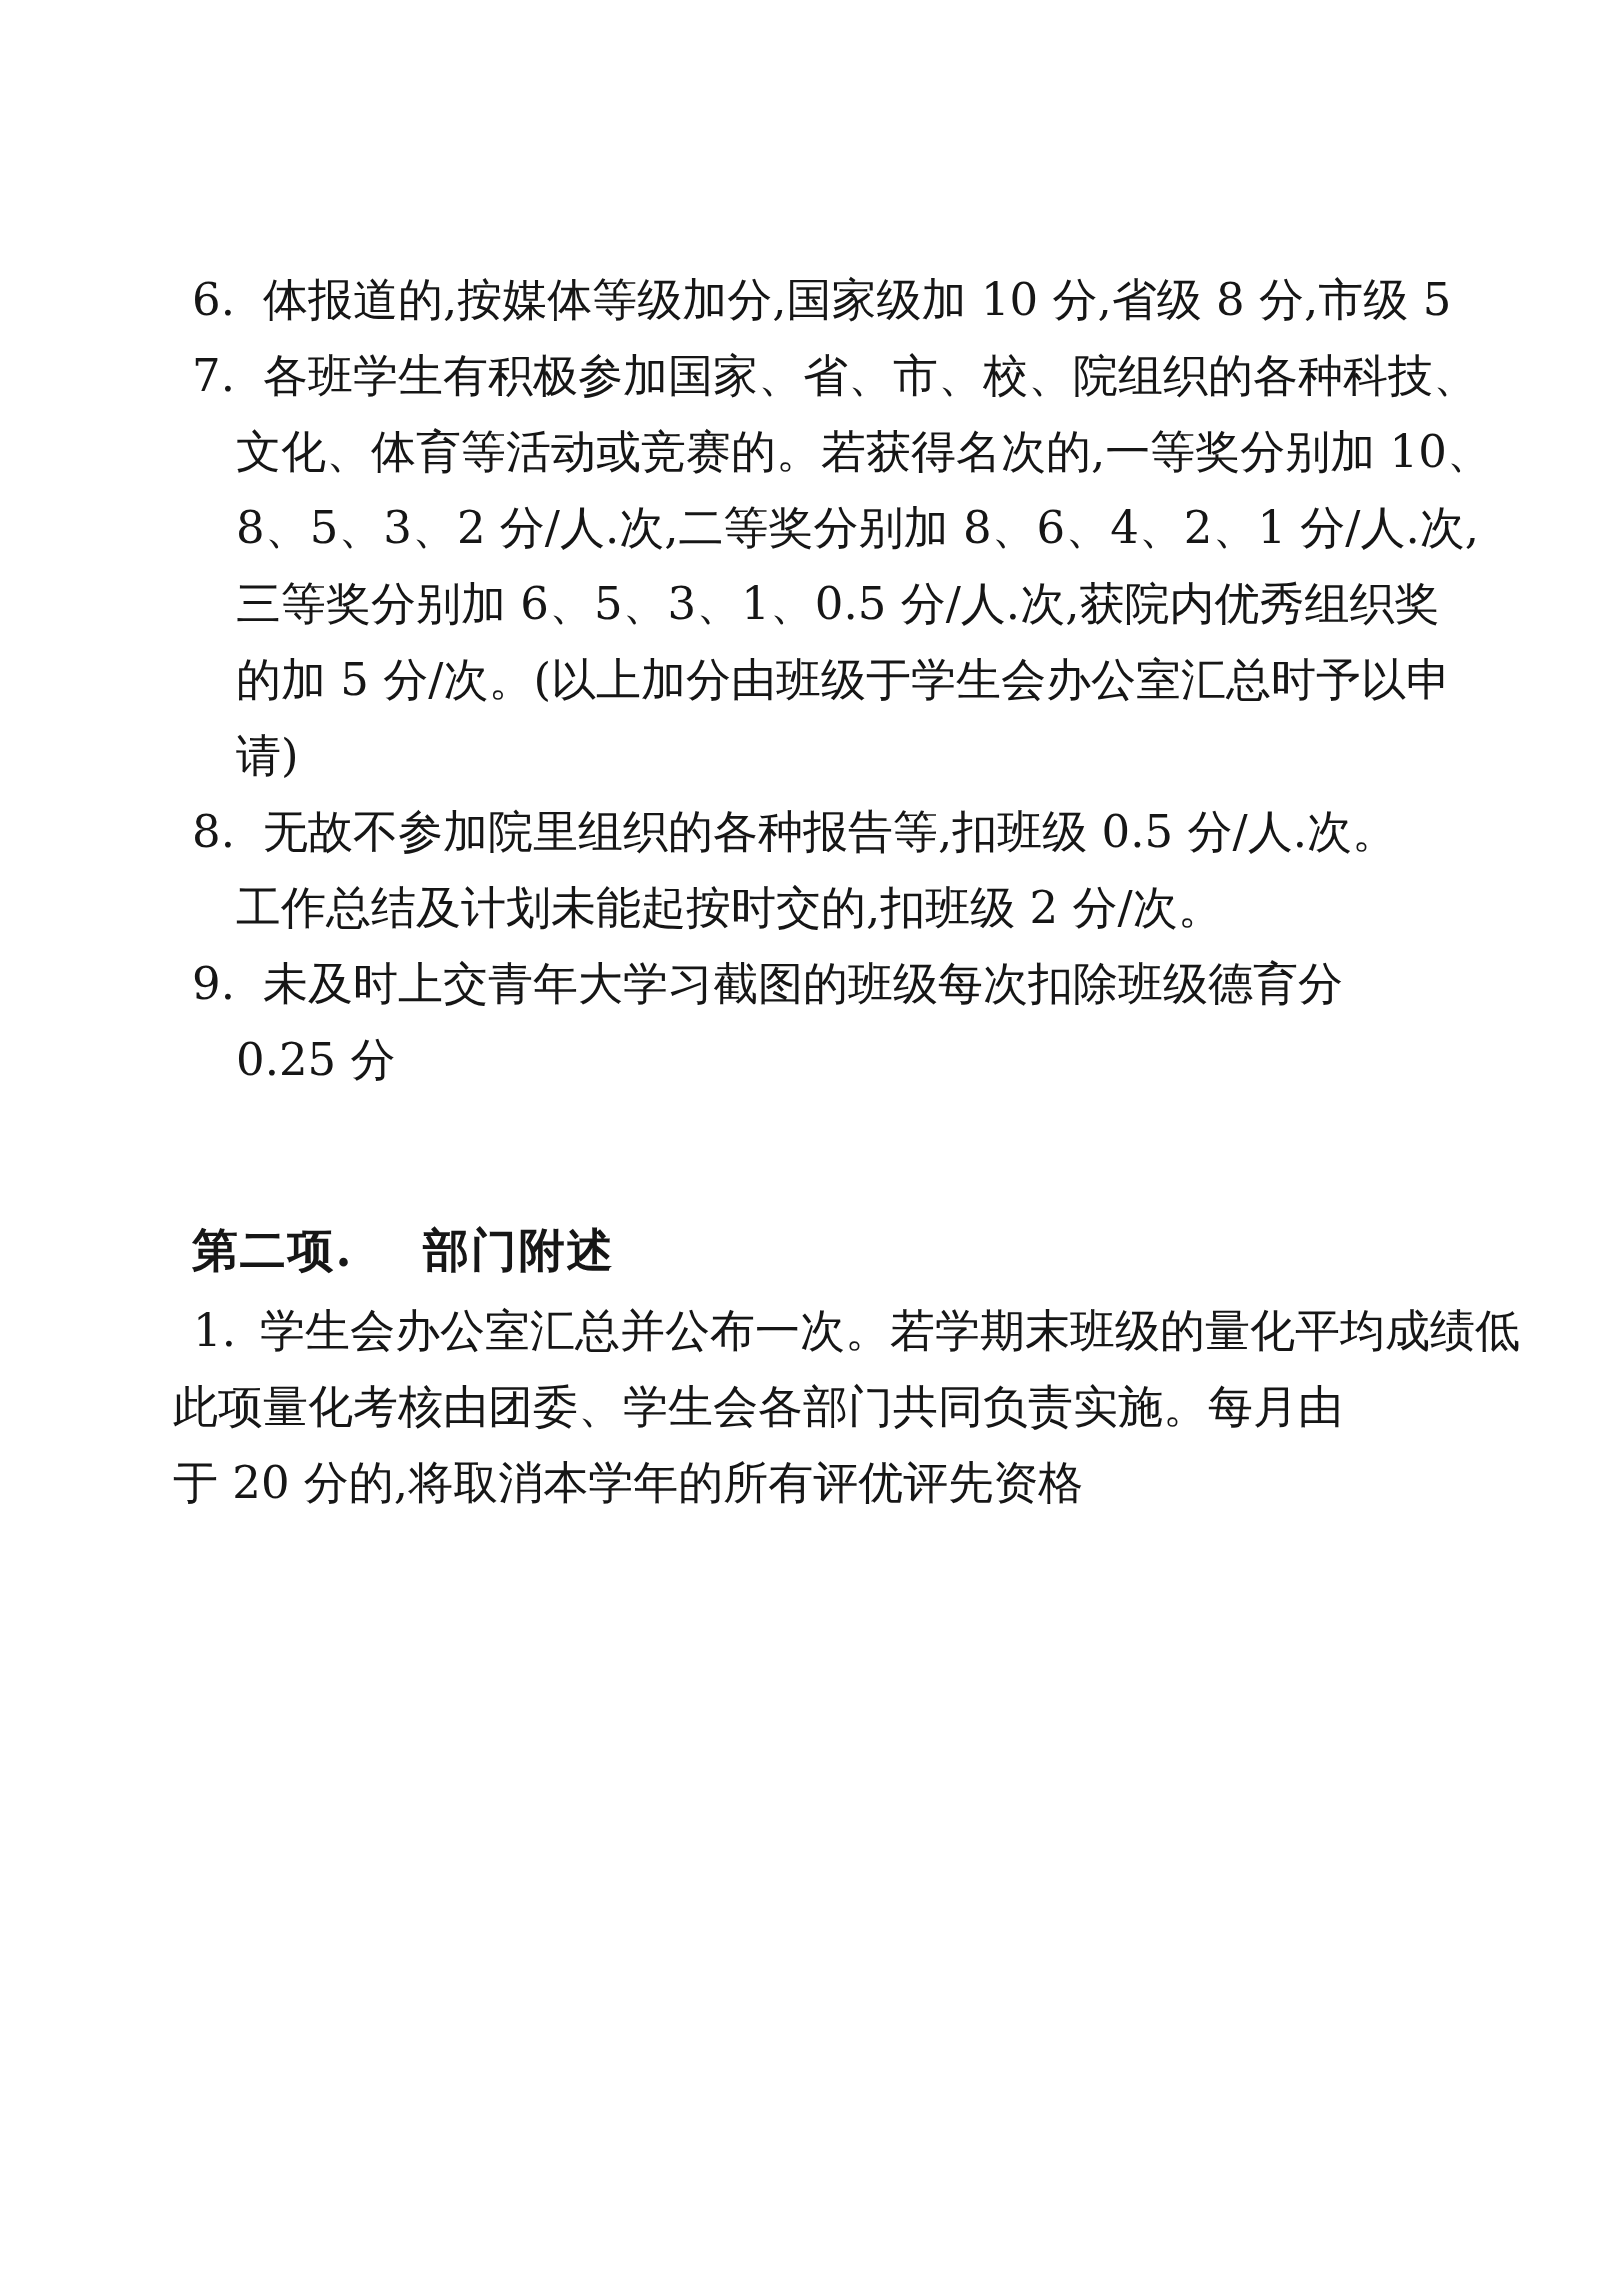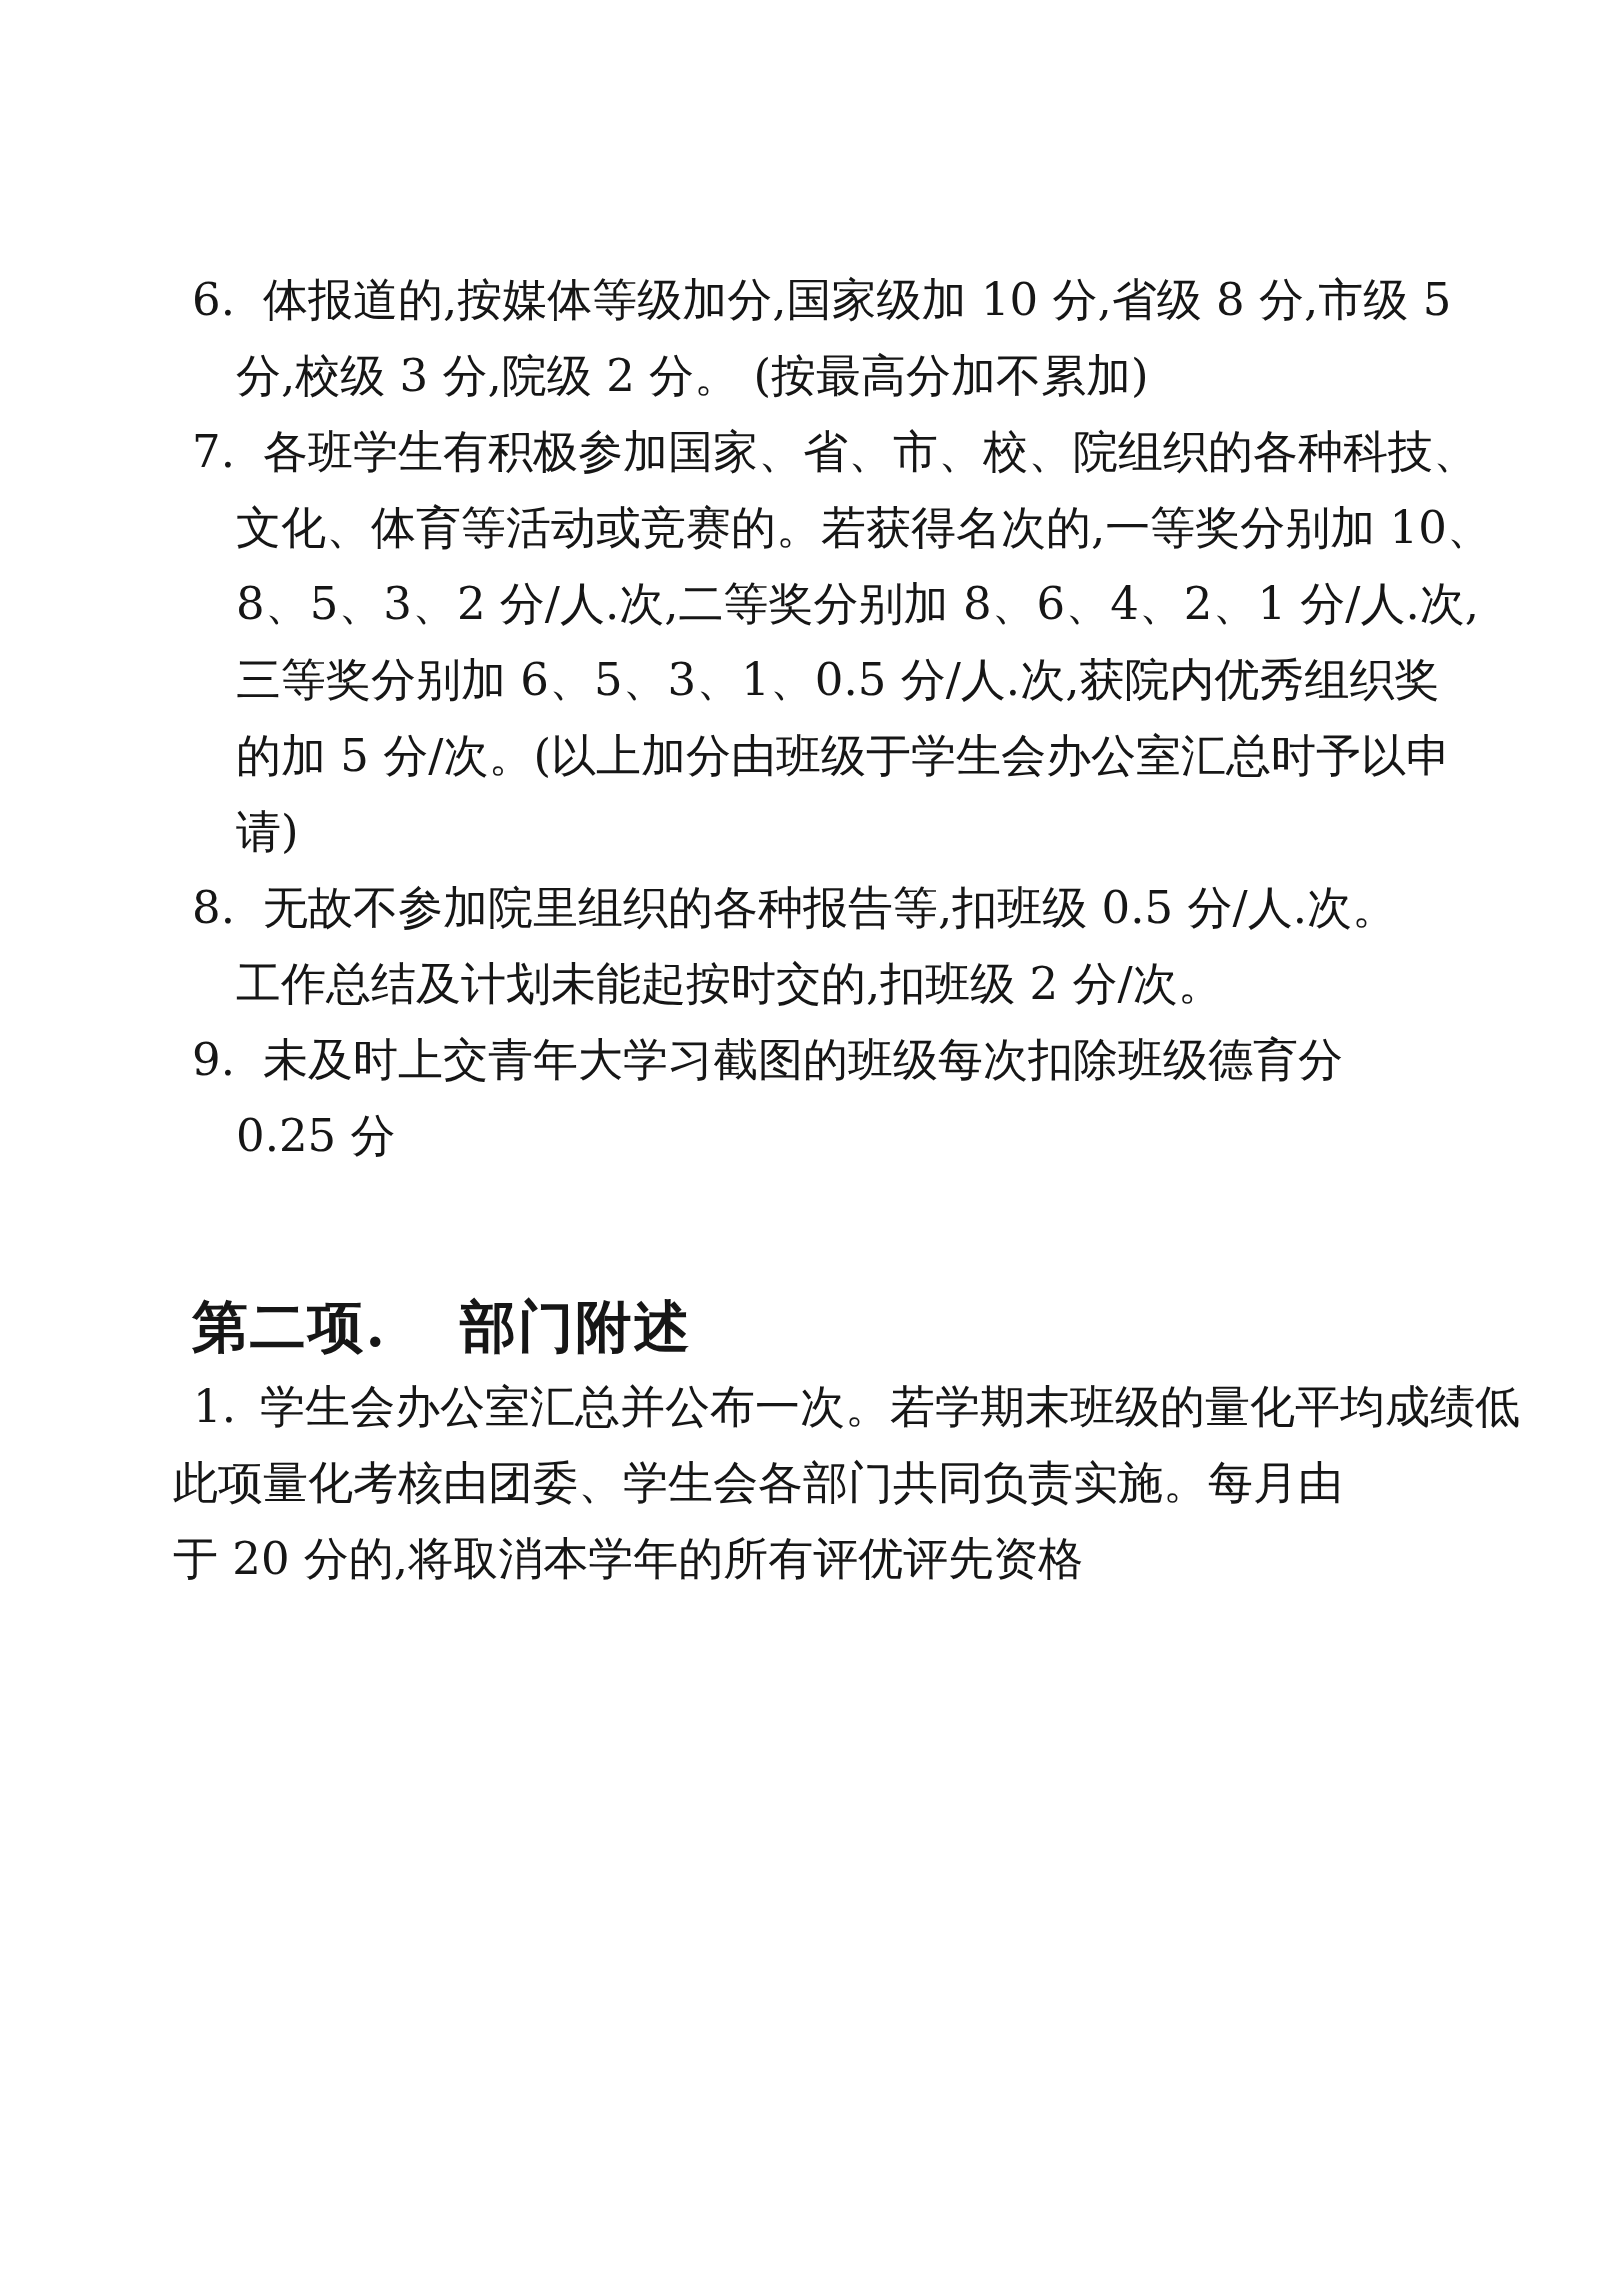--- a/index.html
+++ b/index.html
@@ -38,21 +38,21 @@
     line-height: 76px;
   }
   .text-line {
     white-space: nowrap;
   }
   .text-line:first-child {
     text-indent: 27px;
   }
   .section-heading {
     margin: 110px 0 0 192px;
-    font-size: 56px;
+    font-size: 46px;
     font-weight: bold;
     line-height: 85px;
     letter-spacing: 1.8px;
   }
   .heading-title {
     margin-left: 52px;
   }
   .section-two {
     margin-top: 30px;
   }
@@ -71,21 +71,20 @@
 
 <div class="page">
   <div class="content">
 
     <ol class="list section-one">
 
         <li class="list-item">
           <span class="item-number">6.</span>
           <div class="item-text">
             <div class="text-line">体报道的,按媒体等级加分,国家级加 10 分,省级 8 分,市级 5</div>
-            <div class="text-line">分,校级 3 分,院级 2 分。 (按最高分加不累加)</div>
           </div>
         </li>
 
         <li class="list-item">
           <span class="item-number">7.</span>
           <div class="item-text">
             <div class="text-line">各班学生有积极参加国家、省、市、校、院组织的各种科技、</div>
             <div class="text-line">文化、体育等活动或竞赛的。若获得名次的,一等奖分别加 10、</div>
             <div class="text-line">8、5、3、2 分/人.次,二等奖分别加 8、6、4、2、1 分/人.次,</div>
             <div class="text-line">三等奖分别加 6、5、3、1、0.5 分/人.次,获院内优秀组织奖</div>

